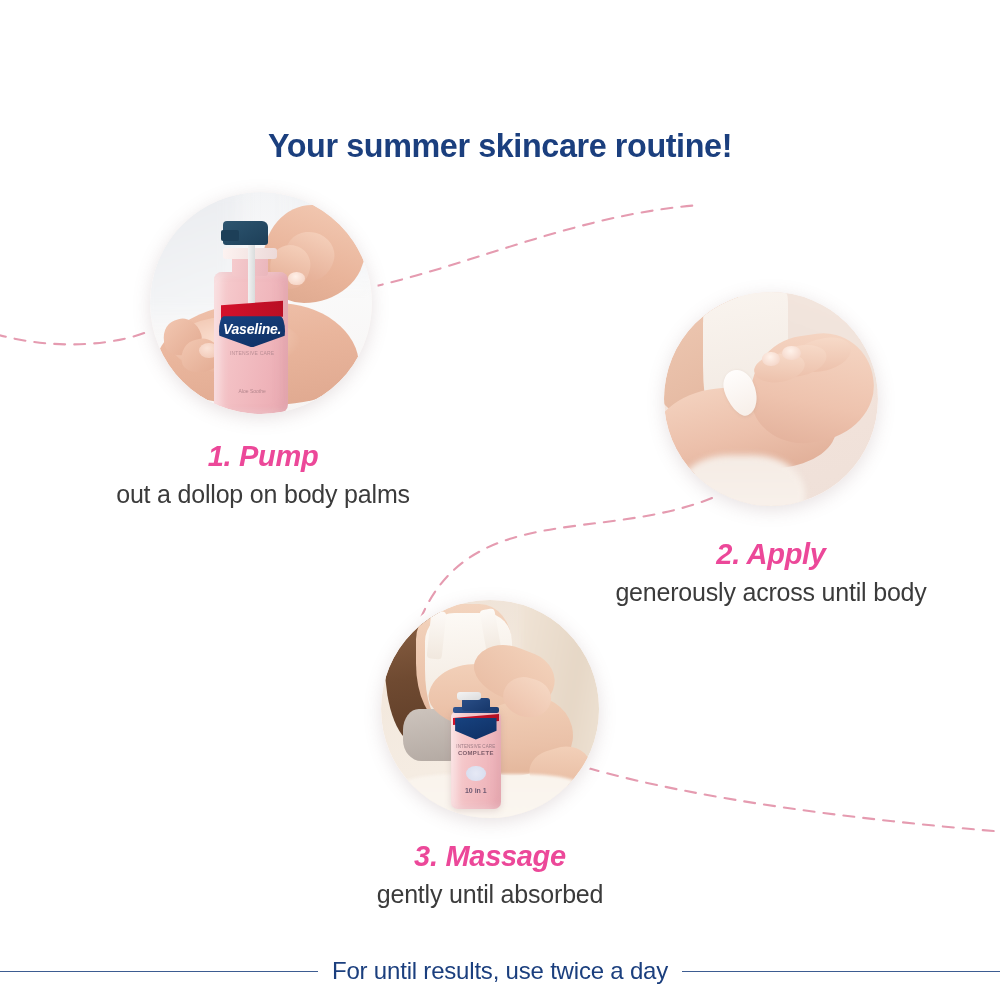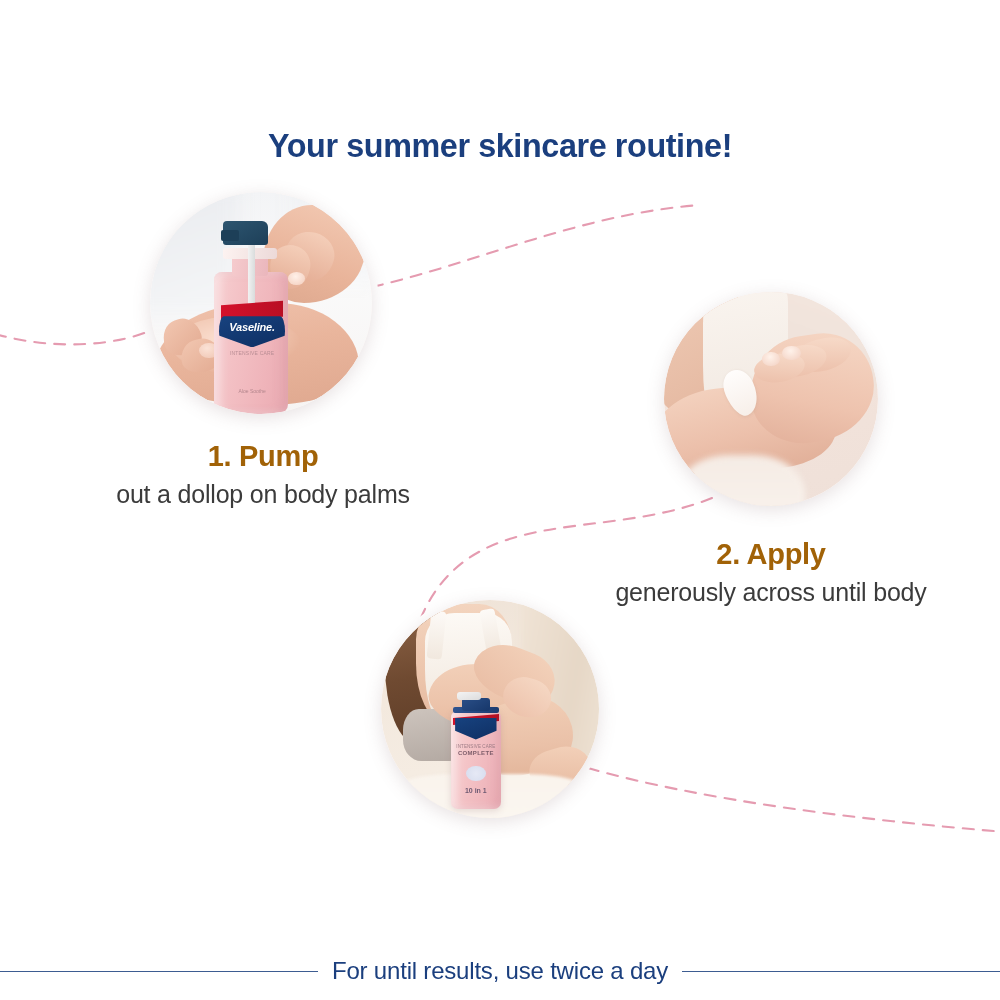--- a/index.html
+++ b/index.html
@@ -217,21 +217,21 @@
     background: linear-gradient(160deg, #17427f, #0f2f63);
     border-radius: 6px / 18px;
     clip-path: polygon(0 0, 100% 0, 100% 62%, 50% 100%, 0 62%);
   }
   .s1-shield-txt {
     position: absolute;
     left: 31%; top: 58%;
     width: 30%;
     text-align: center;
     color: #fff;
-    font-size: 11px;
+    font-size: 14px;
     font-style: italic;
     font-weight: 700;
     letter-spacing: -.2px;
   }
   .s1-sub-txt {
     position: absolute;
     left: 31%; top: 71%;
     width: 30%;
     text-align: center;
     color: #b98d94;
@@ -509,26 +509,27 @@
     font-size: 7px;
     font-weight: 700;
   }
 
   
   .step-caption {
     position: absolute;
     text-align: center;
   }
   .step-title {
-    color: #a16207;
+    color: #ec4899;
     font-size: 29px;
     font-weight: 700;
     letter-spacing: -.3px;
     line-height: 1.15;
     white-space: nowrap;
+    font-style: italic;
   }
   .step-desc {
     color: #3b3b3b;
     font-size: 25px;
     font-weight: 400;
     letter-spacing: -.2px;
     line-height: 1.2;
     margin-top: 6px;
     white-space: nowrap;
   }
@@ -660,20 +661,22 @@
         <div class="s3-b-shield"></div>
         <div class="s3-b-txt1">INTENSIVE CARE</div>
         <div class="s3-b-txt2">COMPLETE</div>
         <div class="s3-b-circle"></div>
         <div class="s3-b-badge">10 in 1</div>
       </div>
     </div>
   </div>
 
   <div class="step-caption" style="left:290px; top:840px; width:400px;">
+    <div class="step-title">3. Massage</div>
+    <div class="step-desc">gently until absorbed</div>
   </div>
 
   <div class="footer">
     <span class="footer-rule"></span>
     <span class="footer-text">For until results, use twice a day</span>
     <span class="footer-rule"></span>
   </div>
 
 </div>
 

